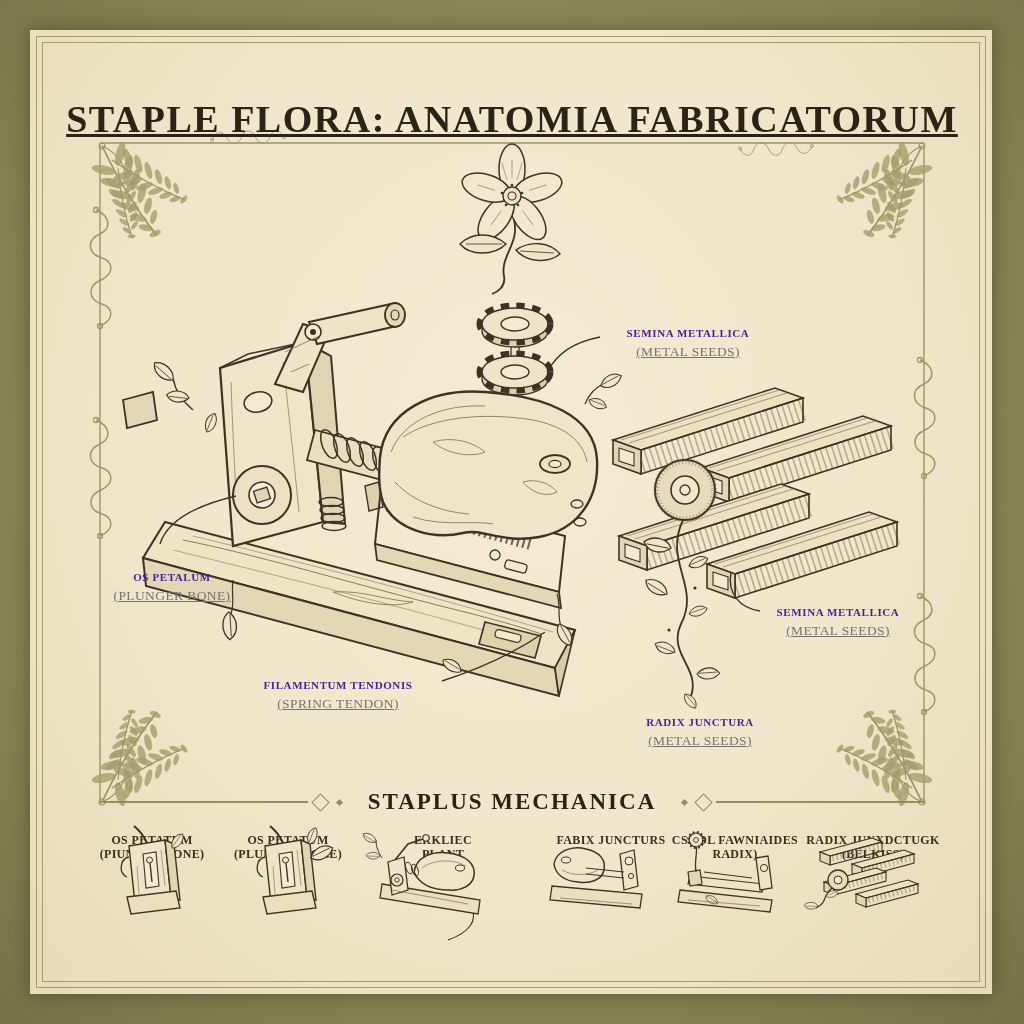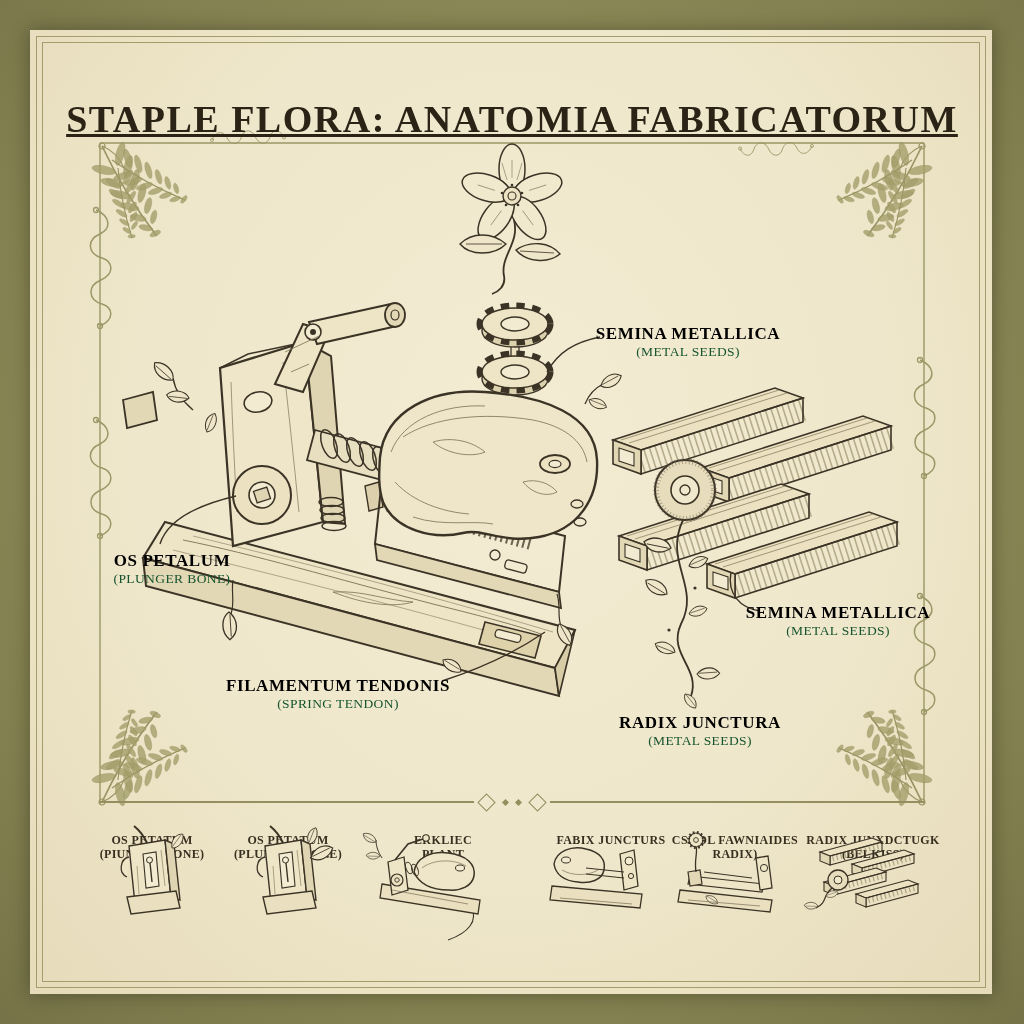--- a/index.html
+++ b/index.html
@@ -18,22 +18,22 @@
     content:"";position:absolute;inset:6px;border:1.5px solid #a39c6b;pointer-events:none;
   }
   .card::after{
     content:"";position:absolute;inset:12px;border:1px solid #a39c6b;pointer-events:none;
   }
   .title{
     position:absolute;left:0;top:72px;width:100%;text-align:center;
     font-size:38px;letter-spacing:1.5px;font-weight:600;color:#2b2315;text-decoration:underline;
   }
   .label-block{position:absolute;text-align:center;transform:translateX(-50%);white-space:nowrap;}
-  .label-block .latin{display:block;font-size:17px;font-weight:600;letter-spacing:.6px;color:#000000;line-height:19px;}
-  .label-block .common{display:block;font-size:13.5px;letter-spacing:.4px;color:#14532d;line-height:17px;}
+  .label-block .latin{display:block;font-size:11px;font-weight:600;letter-spacing:.6px;color:#4c1d95;line-height:19px;}
+  .label-block .common{display:block;font-size:13.5px;letter-spacing:.4px;color:#737373;line-height:17px;text-decoration:underline;}
   .flourish-row{
     position:absolute;left:100px;right:100px;top:787px;height:30px;
     display:flex;align-items:center;justify-content:center;
   }
   .fl-line{flex:1;height:1.5px;background:#958e5e;}
   .fl-diamond{width:11px;height:11px;border:1.5px solid #958e5e;transform:rotate(45deg);margin:0 6px;flex:none;}
   .fl-dot{width:5px;height:5px;background:#958e5e;transform:rotate(45deg);margin:0 4px;flex:none;}
   .section-heading{
     font-size:23px;letter-spacing:2px;font-weight:600;color:#2b2315;margin:0 22px;flex:none;
   }
@@ -299,41 +299,42 @@
     <path d="M442,681 C482,668 516,652 545,632"></path>
     <path d="M760,611 C740,608 727,594 731,572"></path>
     <path d="M448,940 C468,933 479,921 471,906" stroke-width="1.1"></path>
   </g>
 </svg>
 
 <div class="label-block" style="left:688px;top:324px;">
   <span class="latin">SEMINA METALLICA</span>
   <span class="common">(METAL SEEDS)</span>
 </div>
-<div class="label-block" style="left:172px;top:551px;">
+<div class="label-block" style="left:172px;top:568px;">
   <span class="latin">OS PETALUM</span>
   <span class="common">(PLUNGER BONE)</span>
 </div>
 <div class="label-block" style="left:338px;top:676px;">
   <span class="latin">FILAMENTUM TENDONIS</span>
   <span class="common">(SPRING TENDON)</span>
 </div>
 <div class="label-block" style="left:838px;top:603px;">
   <span class="latin">SEMINA METALLICA</span>
   <span class="common">(METAL SEEDS)</span>
 </div>
 <div class="label-block" style="left:700px;top:713px;">
   <span class="latin">RADIX JUNCTURA</span>
   <span class="common">(METAL SEEDS)</span>
 </div>
 
 <div class="flourish-row">
   <div class="fl-line"></div>
   <div class="fl-diamond"></div>
   <div class="fl-dot"></div>
+  <h2 class="section-heading">STAPLUS MECHANICA</h2>
   <div class="fl-dot"></div>
   <div class="fl-diamond"></div>
   <div class="fl-line"></div>
 </div>
 
 <div class="bottom-cell" style="left:77px;">
   <svg width="140" height="94" viewBox="0 0 140 94">
     <use href="#plungerdev"></use>
     <use href="#leaf" transform="translate(95,24) rotate(-45) scale(0.7)"></use>
   </svg>

